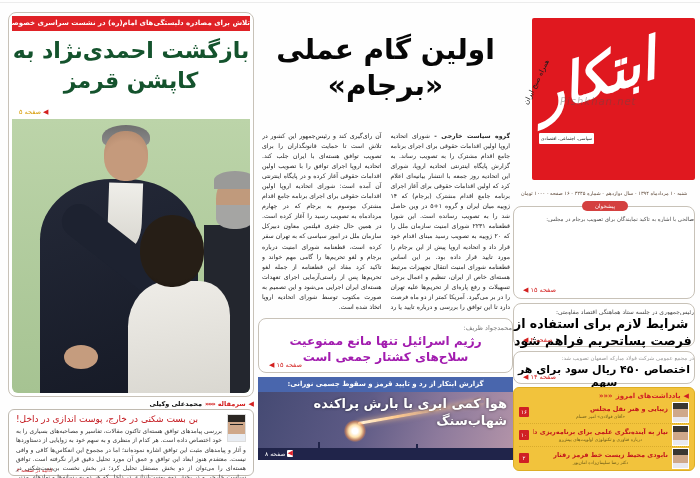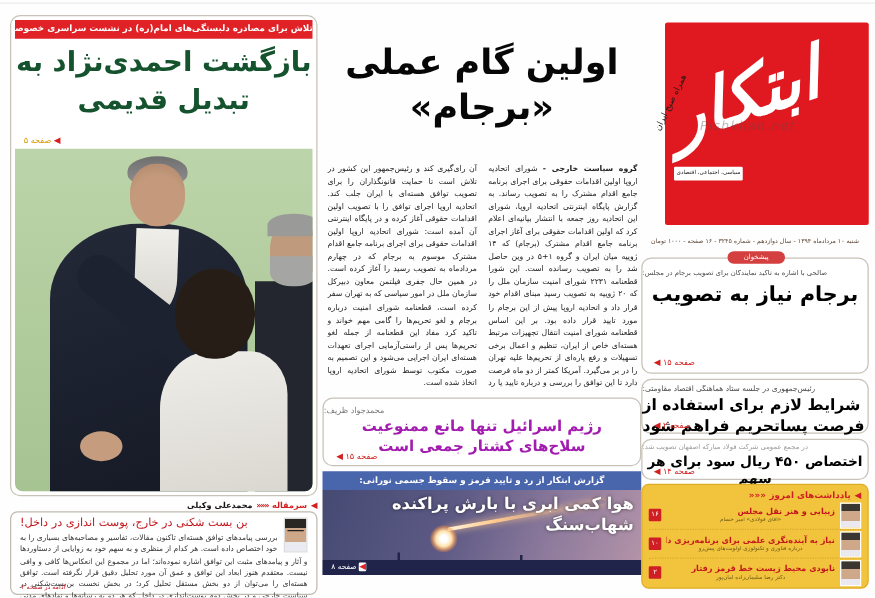--- a/index.html
+++ b/index.html
@@ -2,21 +2,21 @@
 <html lang="fa"><head>
 <meta charset="utf-8">
 <style>
   html,body{margin:0;padding:0;background:#ffffff;}
   .page{position:relative;width:700px;height:478px;background:#fefefe;overflow:hidden;
         font-family:"DejaVu Sans",sans-serif;direction:rtl;}
   .topline{position:absolute;top:2px;left:0;width:700px;height:1px;background:#ececec;}
 
   
   .nbox{position:absolute;background:#fff;border:1px solid #c8c2b8;border-radius:8px;box-sizing:border-box;}
-  .kick{color:#4a4a4a;text-align:left;white-space:nowrap;overflow:hidden;}
+  .kick{color:#4a4a4a;text-align:right;white-space:nowrap;overflow:hidden;}
   .pref{position:absolute;display:flex;align-items:center;gap:2px;font-size:6.5px;color:#d3201f;}
   .pref .arr{color:#d3201f;font-size:7px;line-height:1;}
 
   
   .logo{position:absolute;left:532px;top:18px;width:163px;height:162px;background:#e0181f;border-radius:2px;overflow:hidden;}
   .logo-text{position:absolute;left:2px;top:30px;color:#fff;font-family:"DejaVu Serif",serif;
              font-style:italic;font-weight:bold;font-size:56px;line-height:1;
              transform:rotate(-18deg) skewX(-6deg);letter-spacing:-2px;white-space:nowrap;}
   .logo-stamp{position:absolute;left:7px;bottom:36px;min-width:34px;height:11px;background:#fff;border-radius:1px;
               font-size:4.5px;color:#222;display:flex;align-items:center;justify-content:center;padding:0 2px;}
@@ -137,21 +137,20 @@
     <div class="logo-text">ابتکار</div>
     <div class="logo-stamp">سیاسی، اجتماعی، اقتصادی</div>
   </div>
   <div class="masthead-script">همراه صبح ایران</div>
   <div class="watermark">Pishkhan.net</div>
   <div class="dateline">شنبه ۱۰ مردادماه ۱۳۹۴ - سال دوازدهم - شماره ۳۲۴۵ - ۱۶ صفحه - ۱۰۰۰ تومان</div>
   <div class="tab">پیشخوان</div>
 
   <div class="nbox rbox1">
     <div class="kick">صالحی با اشاره به تاکید نمایندگان برای تصویب برجام در مجلس:</div>
-    <div class="hl">برجام نیاز به تصویب</div>
     <div class="pref" style="left:9px;bottom:4px;">
       <span>صفحه ۱۵</span>
       <span class="arr">◀</span>
     </div>
   </div>
 
   <div class="nbox rbox2">
     <div class="kick">رئیس‌جمهوری در جلسه ستاد هماهنگی اقتصاد مقاومتی:</div>
     <div class="hl">شرایط لازم برای استفاده از</div>
     <div class="hl">فرصت پساتحریم فراهم شود</div>
@@ -236,21 +235,21 @@
         <span class="arr">◀</span>
         <span>صفحه ۸</span>
       </div>
     </div>
   </div>
 
   <div class="nbox lbox">
     <div class="lkicker">تلاش برای مصادره دلبستگی‌های امام(ره) در نشست سراسری خصوصی:</div>
     <div class="lhead">
       <div>بازگشت احمدی‌نژاد به</div>
-      <div>تبدیل قدیمی</div>
+      <div>کاپشن قرمز</div>
     </div>
     <div class="lref">
       <span class="arr">◀</span>
       <span>صفحه ۵</span>
     </div>
     <div class="lphoto">
       <div class="fig f-jacket"></div>
       <div class="fig f-shirt"></div>
       <div class="fig f-hair"></div>
       <div class="fig f-head"></div>

